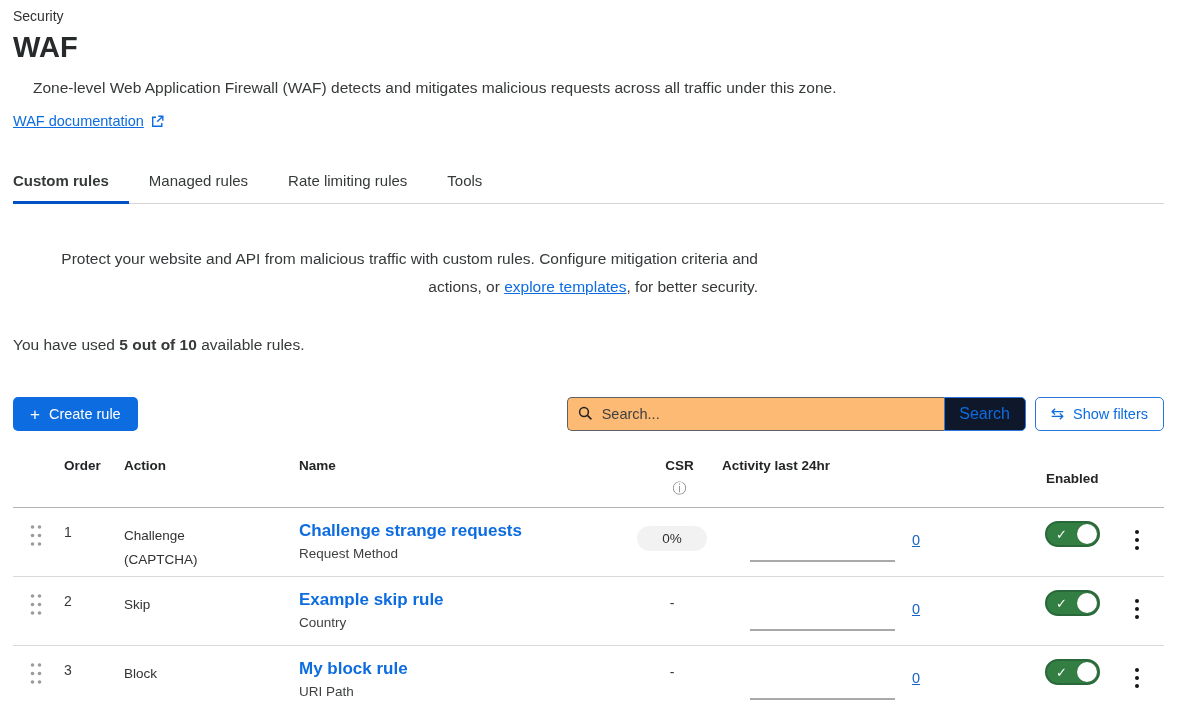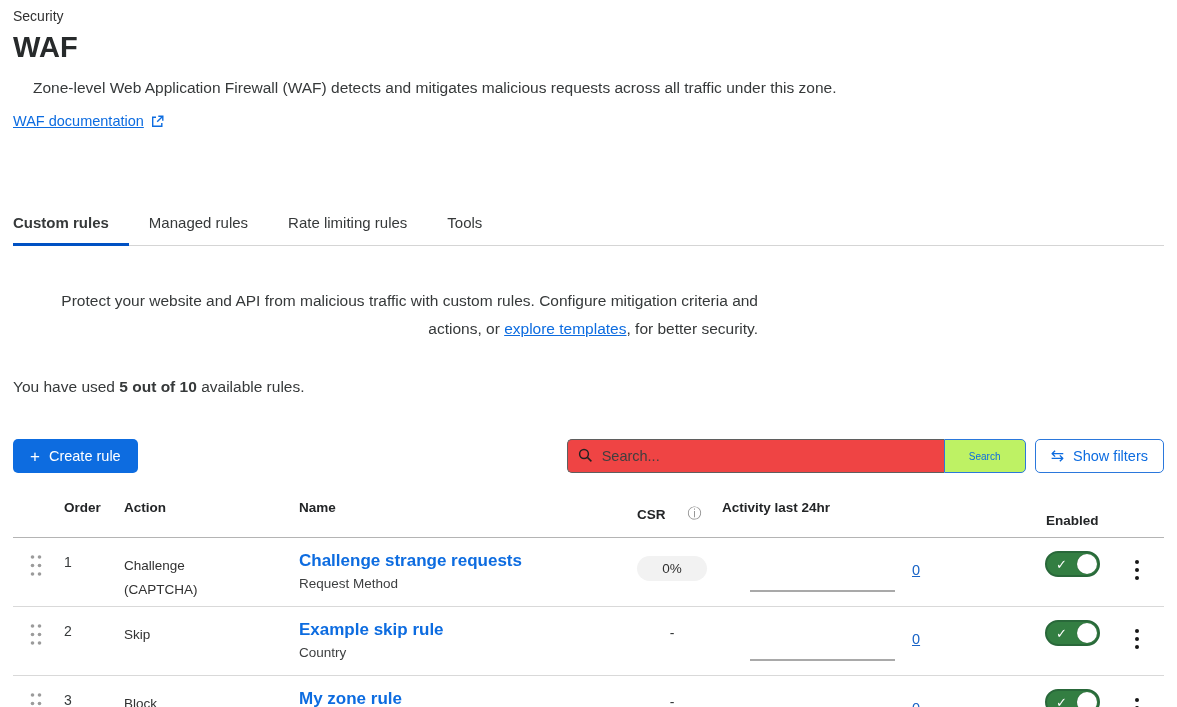--- a/index.html
+++ b/index.html
@@ -19,21 +19,21 @@
   .doc-link {
     font-size:14.5px; color:#0d6ce0; text-decoration:underline; cursor:pointer;
     display:inline-flex; align-items:center; gap:7px;
   }
   .ext-icon svg { display:block; }
 
   
   .tabs { margin-top:42px; display:flex; gap:20px; border-bottom:1px solid #d5d5d5; }
   .tab {
     font-size:15px; color:#36393a; padding:0 20px 12px 0; cursor:pointer;
-    border-bottom:3px solid transparent; margin-bottom:-1px;margin-top:42px;
+    border-bottom:3px solid transparent; margin-bottom:-1px;
   }
   .tab.active { font-weight:700; border-bottom-color:#0051c3; }
 
   
   .intro { margin-top:41px; font-size:15.5px; line-height:27.5px; max-width:745px;text-align:right; }
   .intro a { color:#0d6ce0; text-decoration:underline; cursor:pointer; }
   .usage { margin-top:36px; font-size:15.5px; }
   .usage b { font-weight:700; }
 
   
@@ -43,42 +43,42 @@
     background:#0d6ce0; color:#fff; border:none; border-radius:5px;
     height:34px; padding:0 17px; font-size:14.5px; font-family:inherit; cursor:pointer;
   }
   .btn-create .plus { font-size:17px; font-weight:400; line-height:1; }
   .toolbar-right { margin-left:auto; display:flex; align-items:stretch; gap:9px; }
   .search-group { display:flex; height:34px; }
   .search-box { position:relative; width:377px; }
   .search-box input {
     width:100%; height:100%; border:1px solid #5f5f5f; border-right:none;
     border-radius:5px 0 0 5px; padding:0 10px 0 34px; font-size:14.5px;
-    font-family:inherit; color:#36393a; outline:none; background:#ef4444;
+    font-family:inherit; color:#36393a; outline:none; background:#fdba74;
   }
   .search-box input::placeholder { color:#3f3f3f; opacity:1; }
   .search-icon { position:absolute; left:11px; top:9px; }
   .btn-search {
-    width:82px; border:1px solid #2b78dc; background:#bef264; color:#0d6ce0;
-    border-radius:0 5px 5px 0; font-size:10px; font-family:inherit; cursor:pointer;
+    width:82px; border:1px solid #2b78dc; background:#0f172a; color:#0d6ce0;
+    border-radius:0 5px 5px 0; font-size:16px; font-family:inherit; cursor:pointer;
   }
   .btn-filters {
     display:inline-flex; align-items:center; gap:9px; height:34px;
     border:1px solid #2b78dc; background:#fff; color:#0d6ce0; border-radius:5px;
     padding:0 15px; font-size:14.5px; font-family:inherit; cursor:pointer;
   }
   .swap-icon { font-size:16px; line-height:1; }
 
   
   .rules-table { margin-top:27px; }
   .grid-cols { display:grid; grid-template-columns:38px 60px 175px 338px 98px 308px 80px 1fr; }
   .thead { border-bottom:1px solid #b4b4b4; padding-bottom:9px; }
   .th { font-size:13.5px; font-weight:600; color:#232527; padding-left:13px; }
   .th-handle { padding:0; }
-  .th-csr { display:flex; align-items:center; gap:22px; }
+  .th-csr { display:flex; align-items:center; gap:7px;flex-direction:column; }
   .info-icon { color:#8d8d8d; font-size:14px; font-weight:400; cursor:pointer; }
   .th-activity { padding-left:0; }
   .th-enabled { padding-left:16px;margin-top:13px; }
 
   .trow { height:69px; border-bottom:1px solid #d9d9d9; position:relative; }
   .cell-handle { padding:15px 0 0 16px; cursor:grab; }
   .cell-order { padding:16px 0 0 13px; font-size:14px; }
   .cell-action { padding:16px 0 0 13px; font-size:13.5px; line-height:24px; color:#313131; }
   .cell-action .action-text { display:block; max-width:100px; }
   .cell-name { padding:13px 0 0 13px; }
@@ -271,21 +271,21 @@
               <circle cx="3.5" cy="21" r="1.8"></circle>
               <circle cx="10.5" cy="21" r="1.8"></circle>
             </g>
         </svg>
       </div>
       <div class="cell-order">3</div>
       <div class="cell-action">
           <span class="action-text">Block</span>
         </div>
       <div class="cell-name">
-        <a class="rule-link">My zone rule</a>
+        <a class="rule-link">My block rule</a>
         <div class="rule-field">URI Path</div>
       </div>
       <div class="cell-csr"><span class="csr-plain">-</span></div>
       <div class="cell-activity">
         <div class="sparkline"></div>
         <a class="activity-link">0</a>
       </div>
       <div class="cell-toggle">
         <div class="toggle">
           <span class="check">✓</span>

